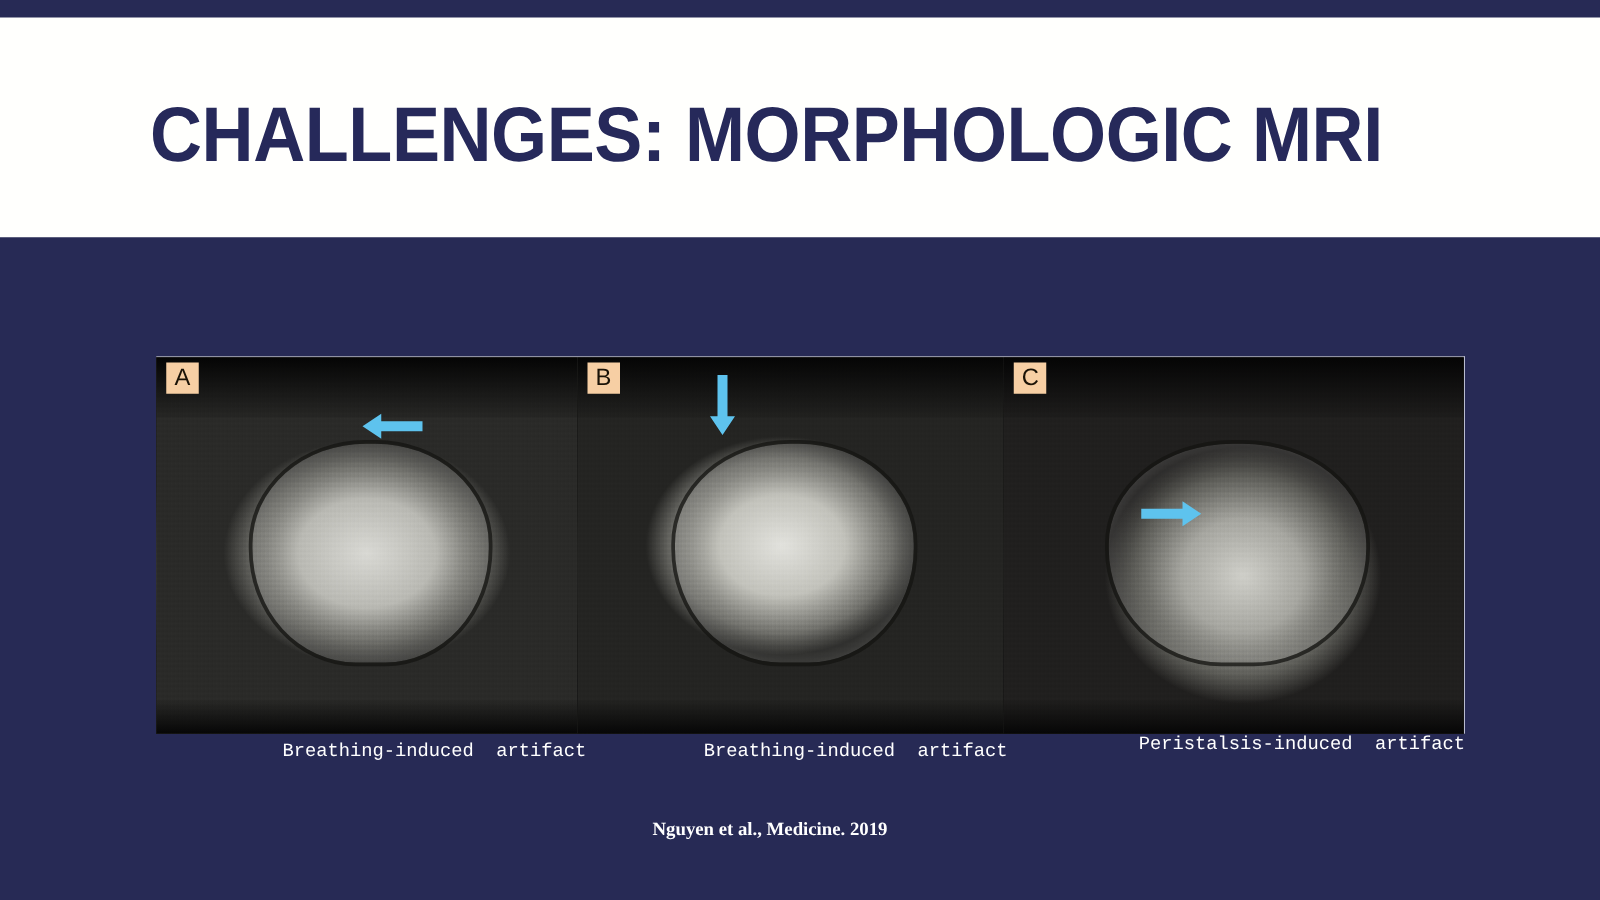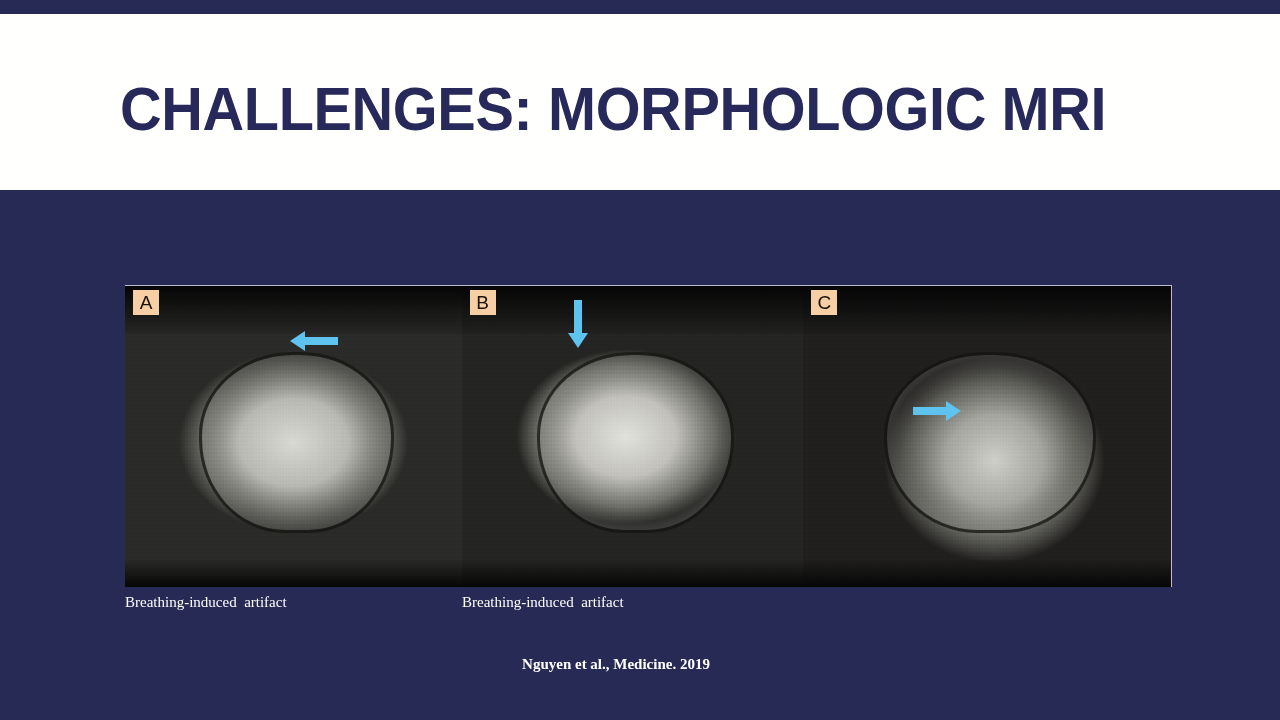--- a/index.html
+++ b/index.html
@@ -191,25 +191,25 @@
     z-index: 5;
   }
   .arrow-a { left: 163px; top: 42px; }
   .arrow-b { left: 103px; top: 12px; }
   .arrow-c { left: 108px; top: 112px; }
 
   
   .caption {
     position: absolute;
     color: #ffffff;
-    font-family: Liberation Serif, serif;
+    font-family: Liberation Mono, monospace;
     font-size: 15px;
     line-height: 20px;
     white-space: pre;
-    text-align: left;
+    text-align: right;
   }
   .caption-a { left: 125px; top: 402px; width: 344px; }
   .caption-b { left: 462px; top: 402px; width: 344px; }
   .caption-c { left: 806px; top: 396px; width: 366px; }
 
   .citation {
     position: absolute;
     left: 0;
     top: 464px;
     width: 1232px;
@@ -267,17 +267,18 @@
         <div class="panel-label">C</div>
         <svg class="arrow arrow-c" width="52" height="26" viewBox="0 0 52 26">
           <path d="M50 13 L35 3 L35 9 L2 9 L2 17 L35 17 L35 23 Z" fill="#5ec3ee"></path>
         </svg>
       </div>
 
     </div>
 
     <div class="caption caption-a">Breathing-induced  artifact</div>
     <div class="caption caption-b">Breathing-induced  artifact</div>
+    <div class="caption caption-c">Peristalsis-induced  artifact</div>
 
     <div class="citation">Nguyen et al., Medicine. 2019</div>
 
   </div>
 </div>
 
 </body></html>

